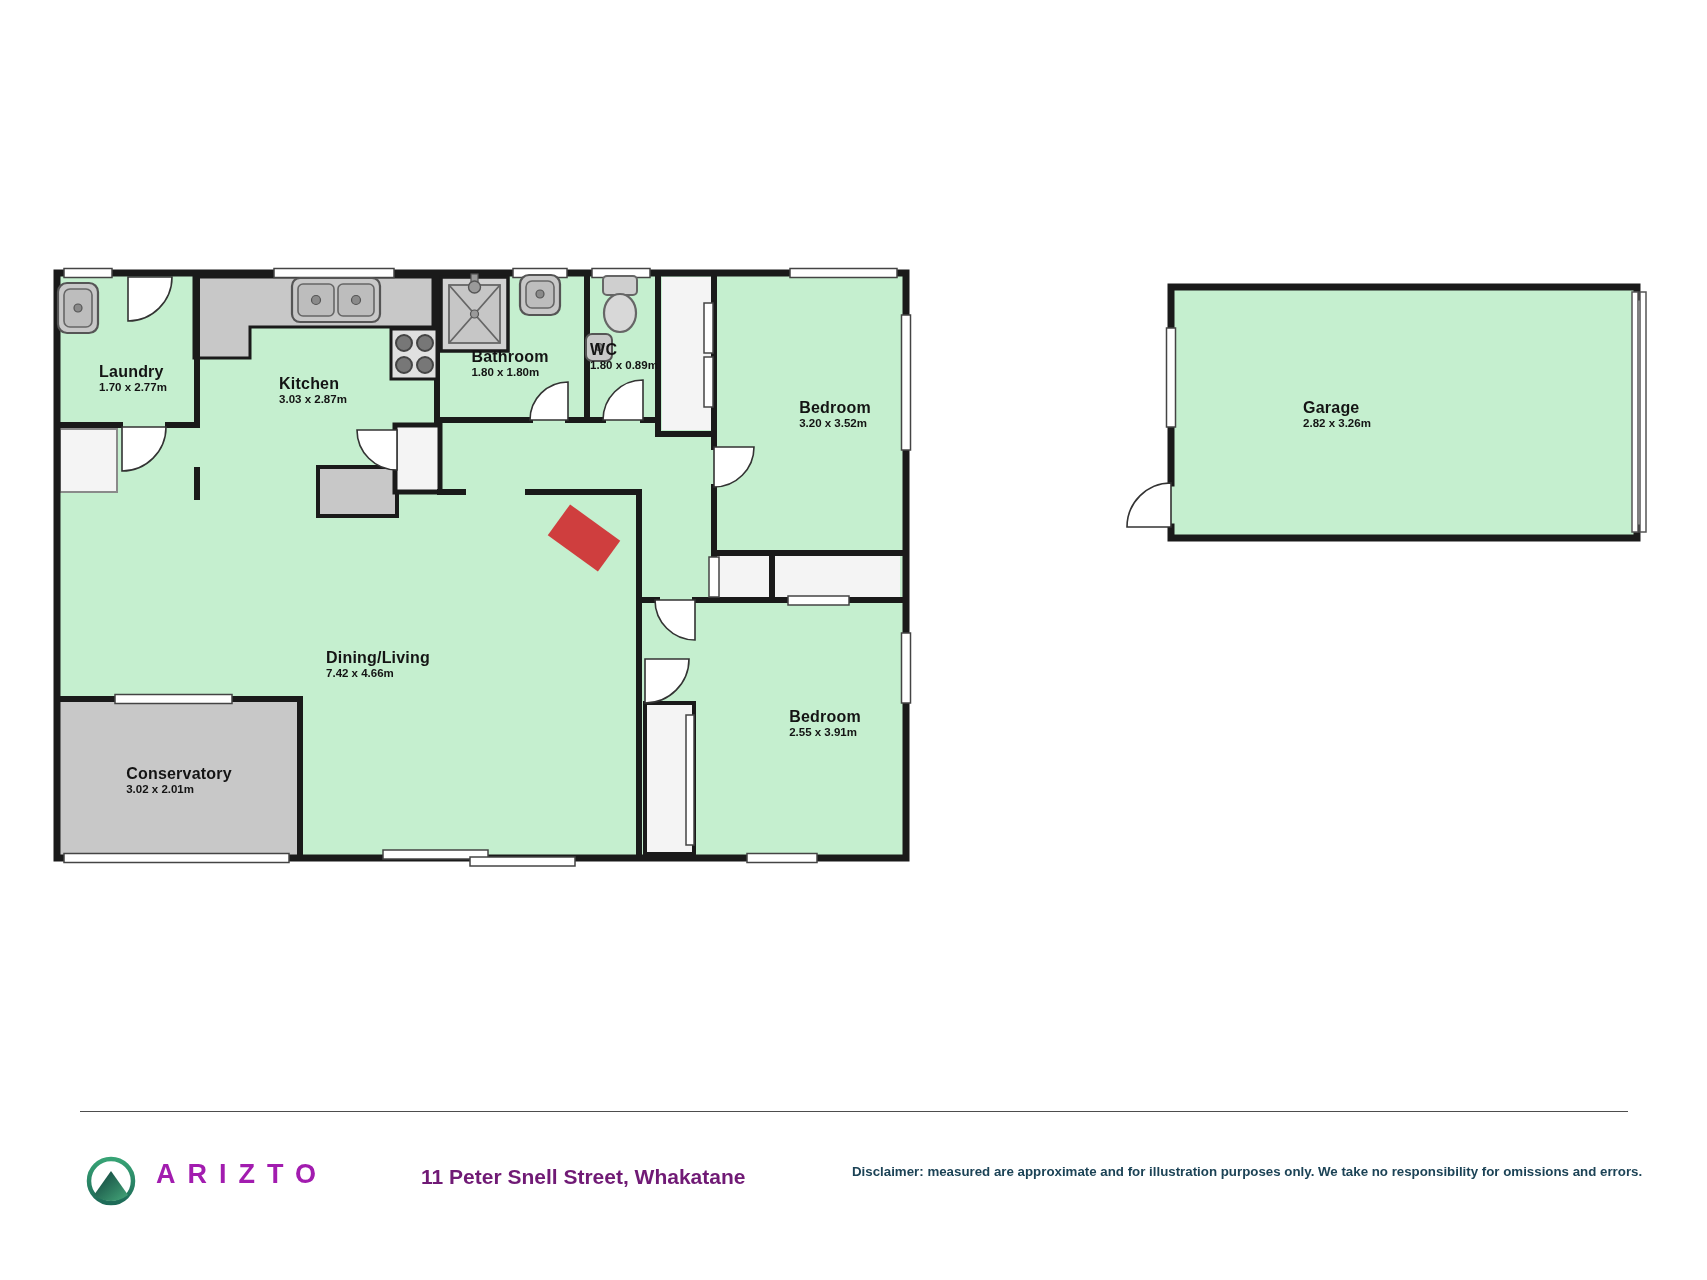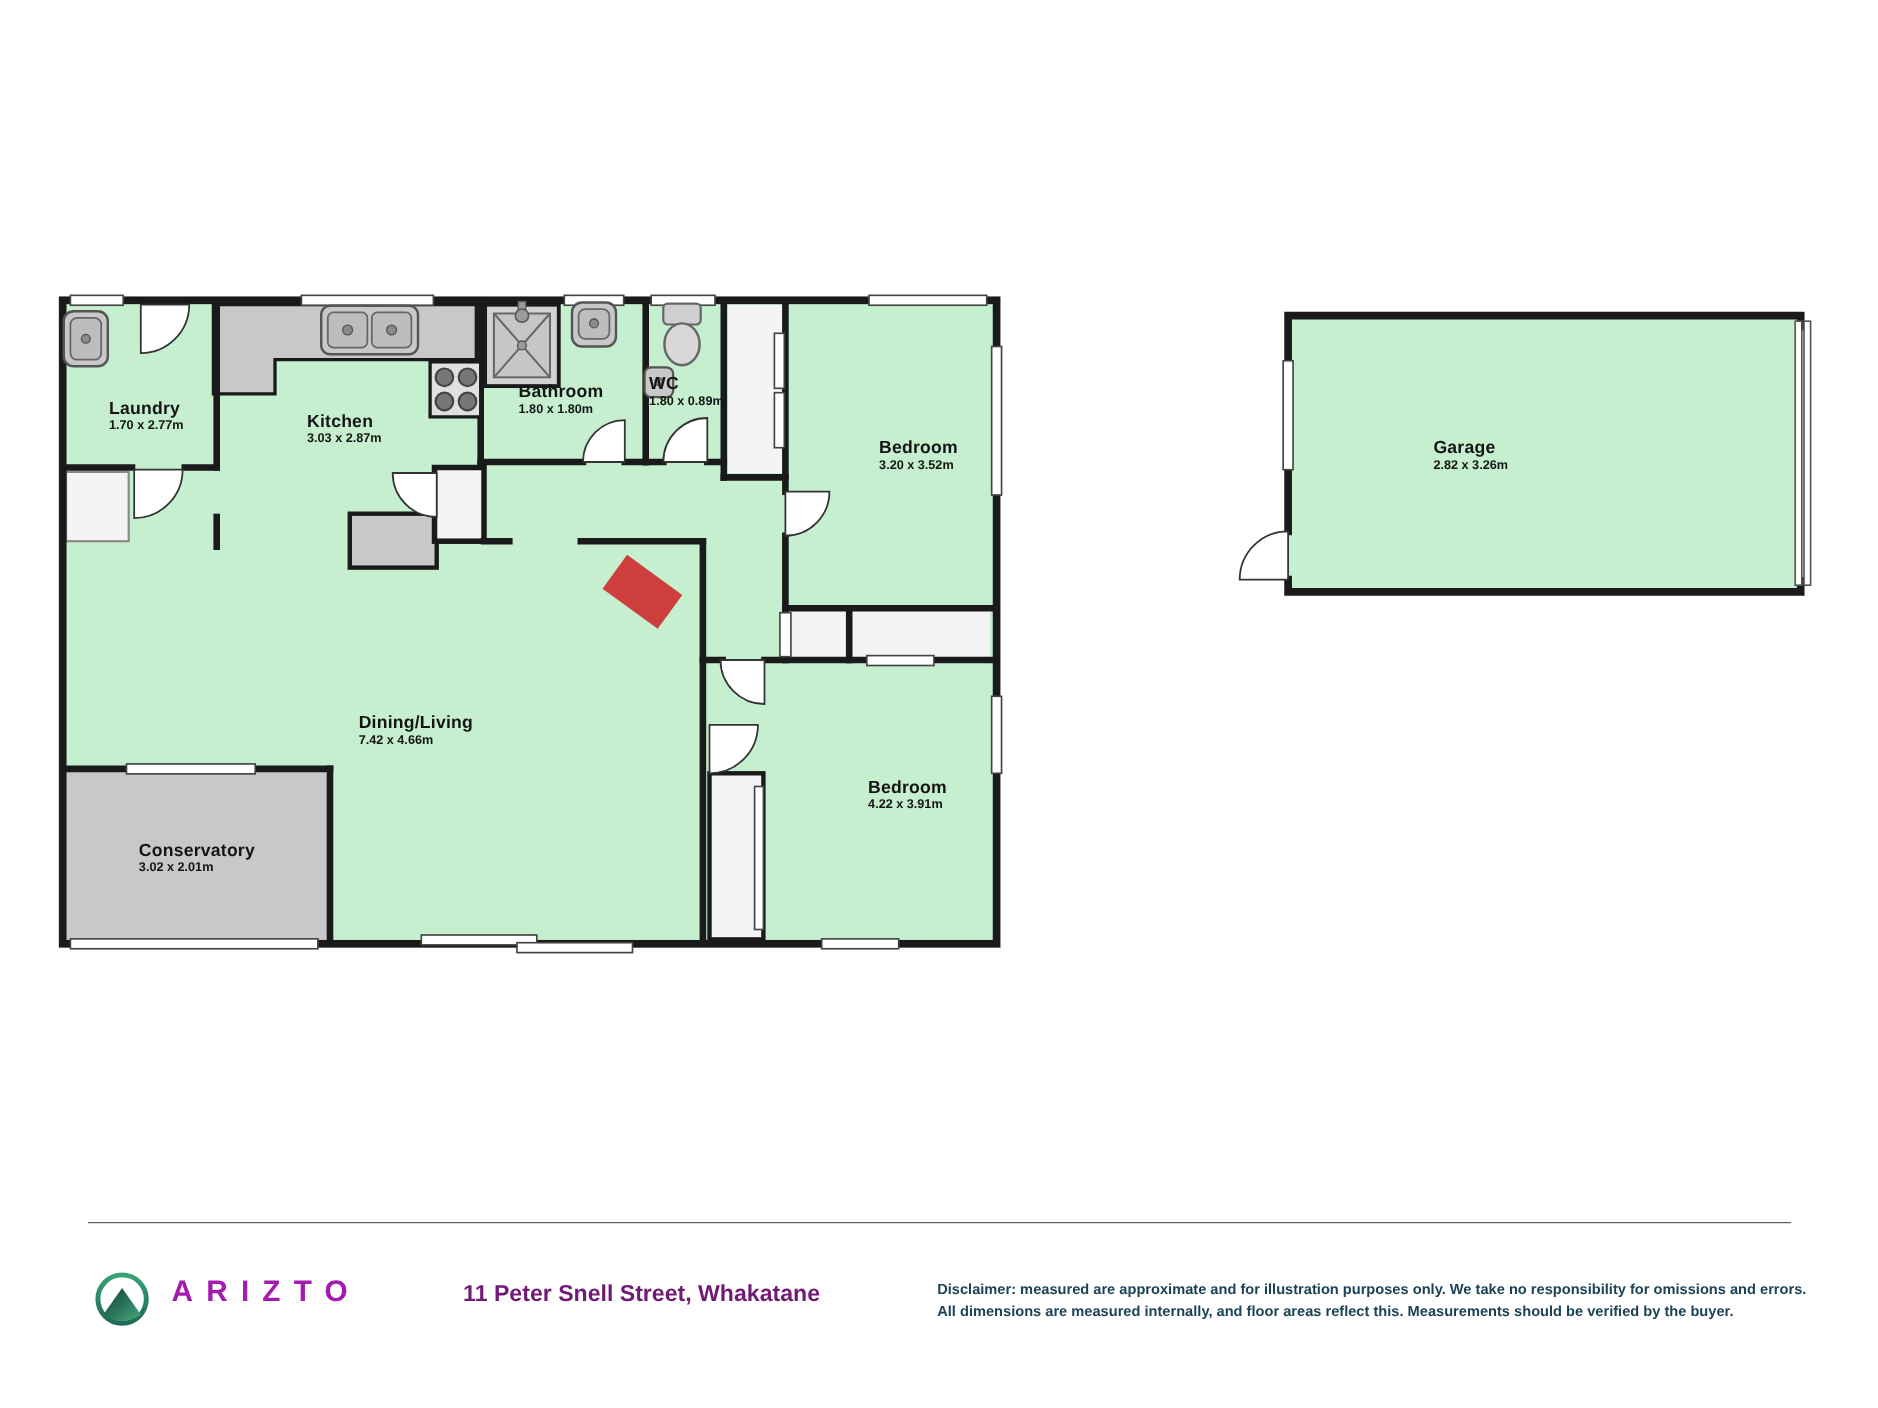--- a/index.html
+++ b/index.html
@@ -189,21 +189,21 @@
 <div class="room-label" style="left:378px;top:649px">
   <div class="room-name">Dining/Living</div>
   <div class="room-dims">7.42 x 4.66m</div>
 </div>
 <div class="room-label" style="left:179px;top:765px">
   <div class="room-name">Conservatory</div>
   <div class="room-dims">3.02 x 2.01m</div>
 </div>
 <div class="room-label" style="left:825px;top:708px">
   <div class="room-name">Bedroom</div>
-  <div class="room-dims">4.22 x 3.91m</div>
+  <div class="room-dims">2.55 x 3.91m</div>
 </div>
 <div class="room-label" style="left:1337px;top:399px">
   <div class="room-name">Garage</div>
   <div class="room-dims">2.82 x 3.26m</div>
 </div>
 
 <div id="footer-divider"></div>
 
 <svg id="brand-logo" width="50" height="50" viewBox="0 0 50 50">
   <defs>
@@ -217,16 +217,15 @@
     </linearGradient>
   </defs>
   <circle cx="25" cy="25" r="22" fill="#ffffff" stroke="url(#rgrad)" stroke-width="4.5"></circle>
   <path d="M8,39 L25,15 L42,39 Q34,45 25,45 Q16,45 8,39 Z" fill="url(#mgrad)"></path>
 </svg>
 
 <div id="brand-text">ARIZTO</div>
 <div id="address">11 Peter Snell Street, Whakatane</div>
 <div id="disclaimer">
   <div>Disclaimer: measured are approximate and for illustration purposes only. We take no responsibility for omissions and errors.</div>
-  <div>All dimensions are measured internally, and floor areas reflect this. Measurements should be verified by the buyer.</div>
 </div>
 
 </div>
 
 </body></html>

